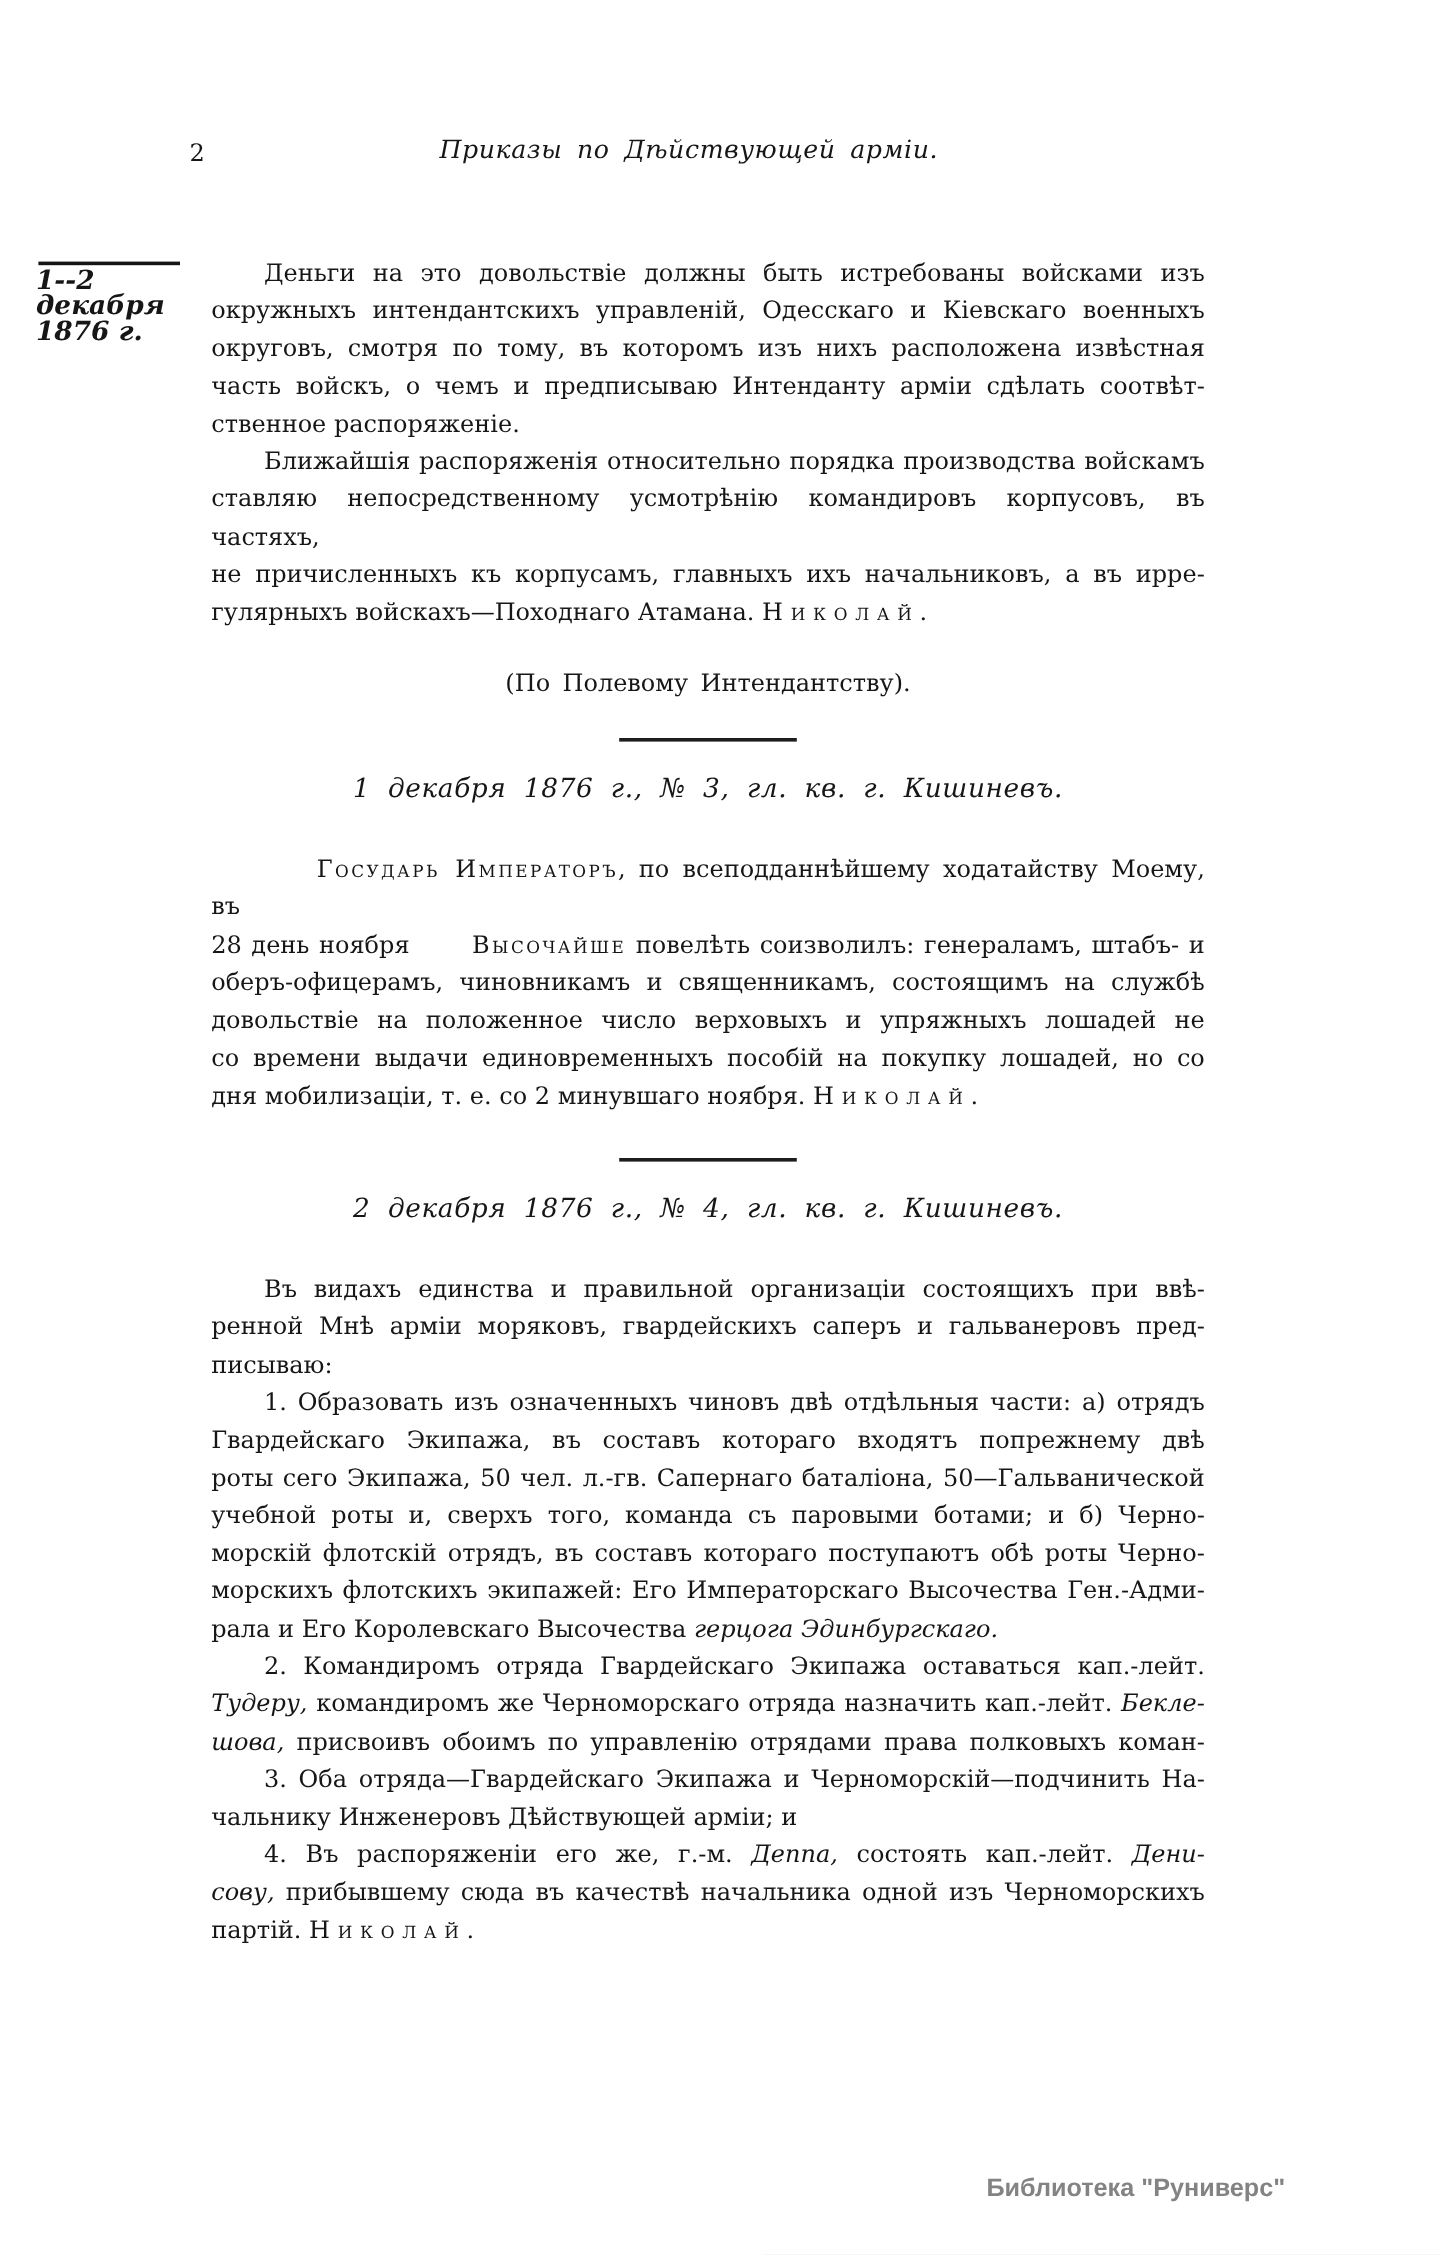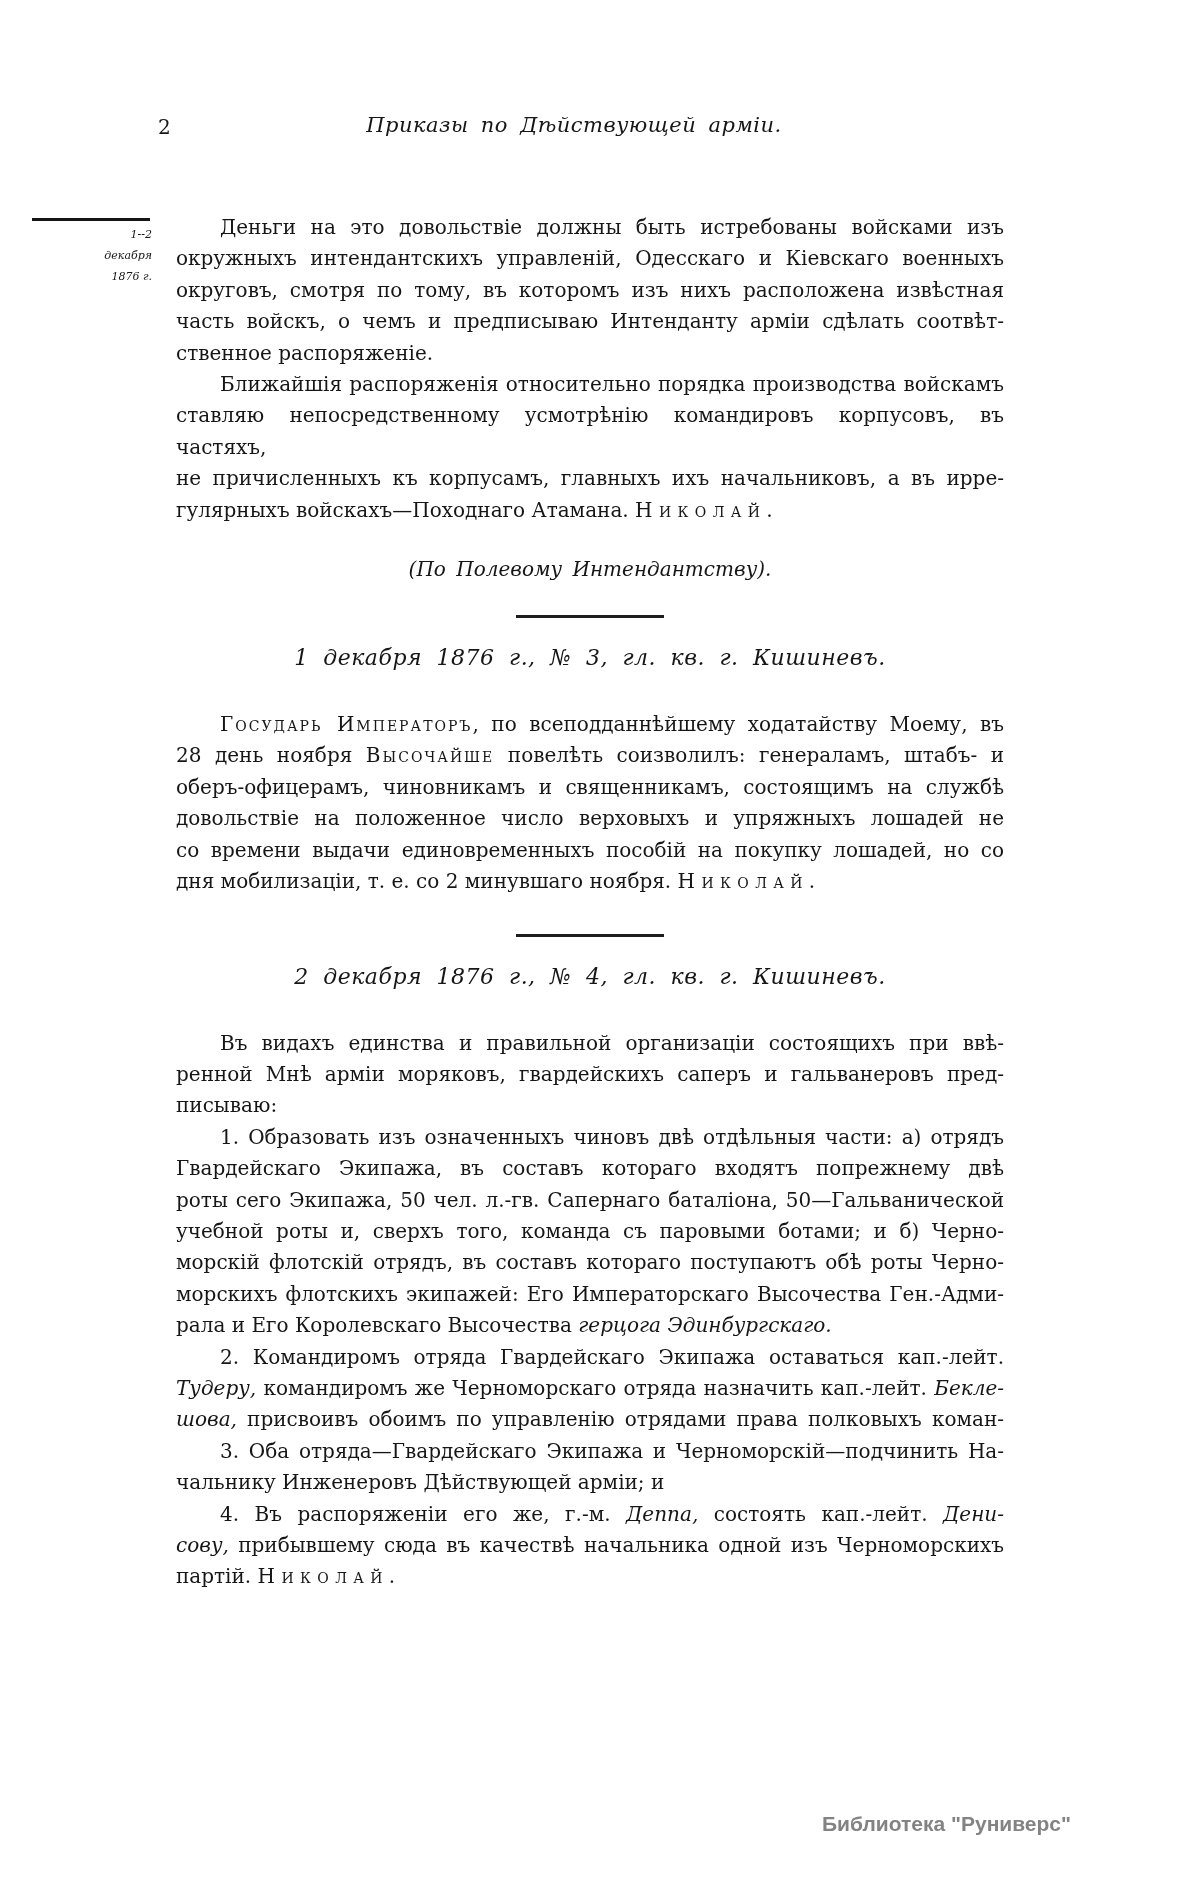--- a/index.html
+++ b/index.html
@@ -34,24 +34,25 @@
     word-spacing: 5px;
     letter-spacing: 0.5px;
   }
 
   
   .margin-note {
     position: absolute;
     left: 30px;
     top: 218px;
     width: 122px;
-    text-align: right;
+    text-align: left;
     font-style: italic;
-    font-size: 11px;
+    font-size: 22px;
     line-height: 21px;
+    font-weight: bold;
   }
   .margin-rule {
     border-top: 3px solid #151515;
     margin: 0 2px 3px 2px;
   }
 
   
   .body-col {
     position: absolute;
     left: 176px;
@@ -67,27 +68,26 @@
     line-height: 31.4px;
     white-space: normal;
   }
   .tline-last {
     text-align-last: left;
     -moz-text-align-last: left;
   }
   .para .tline:first-child { text-indent: 44px; }
 
   .seg-i  { font-style: italic; }
-  .seg-sc { font-variant: small-caps; letter-spacing: 2px; }
+  .seg-sc { font-variant: small-caps; letter-spacing: 2px; margin-left: 44px; }
   .seg-sp { font-variant: small-caps; letter-spacing: 0.32em; }
 
   .dept-note {
     margin-top: 28px;
     text-align: center;
-    font-style: italic;
     font-size: 20px;
     word-spacing: 4px;
     line-height: 31px;
   }
   .hrule {
     width: 148px;
     border-top: 3px solid #1d1d1d;
     margin: 30px auto 0 auto;
     height: 0;
   }

